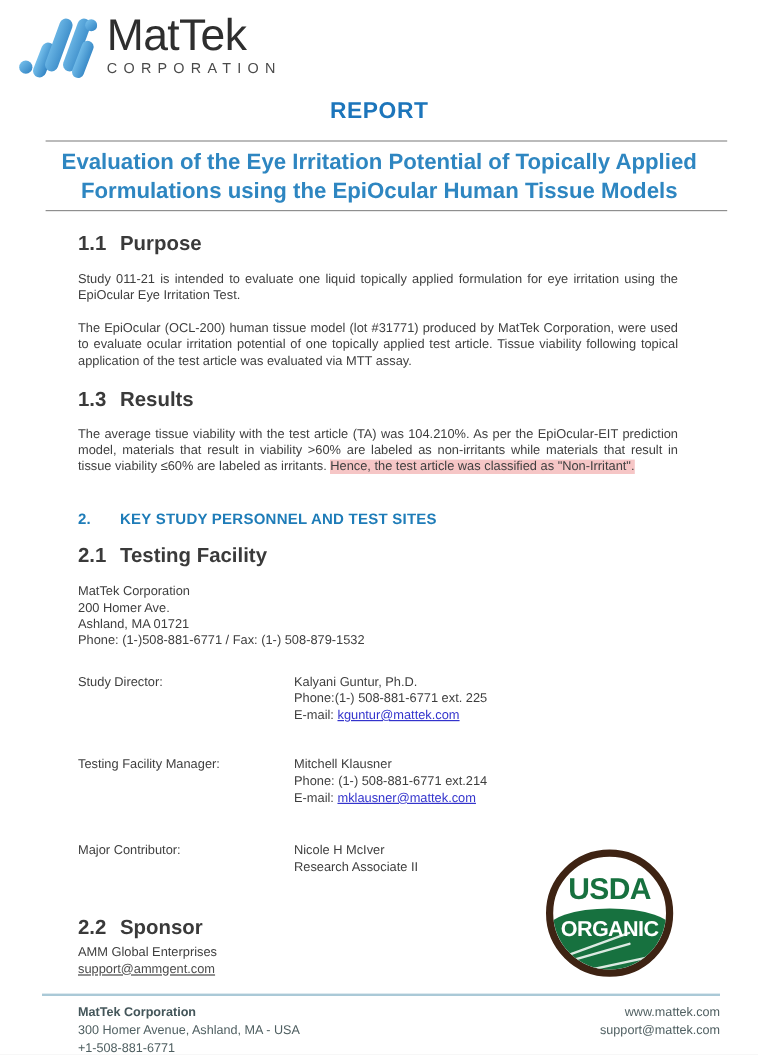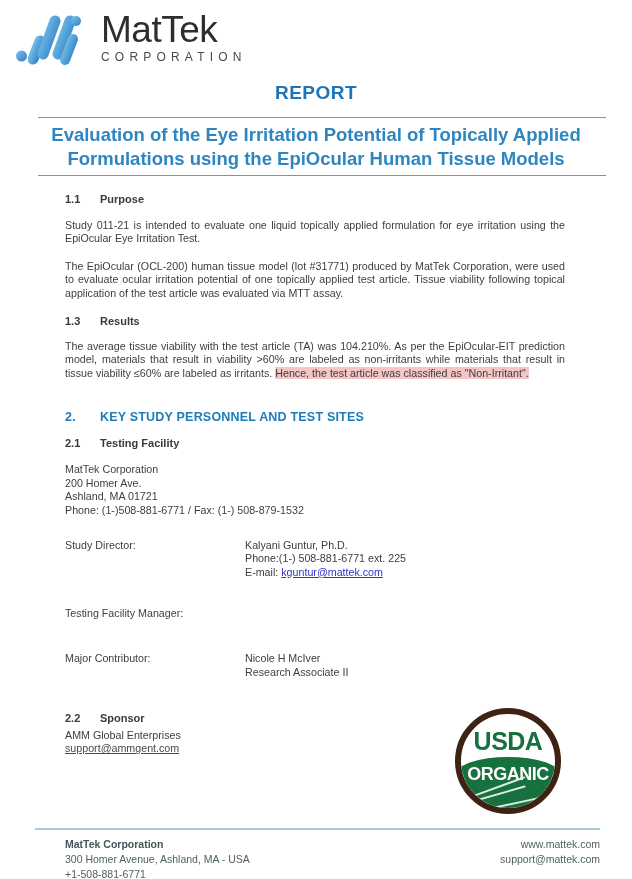--- a/index.html
+++ b/index.html
@@ -4,37 +4,37 @@
 <style>
   * { margin:0; padding:0; box-sizing:border-box; }
   html,body { background:#e9e9e9; }
   body { font-family:"Liberation Sans", sans-serif; }
   .page {
     position:relative; width:632px; height:879px; margin:0 auto;
     background:#ffffff; overflow:hidden; color:#3e3e3e;
   }
 
   
-  .logo-row { padding:9px 0 0 15px; display:flex; align-items:flex-start;gap:12px; }
+  .logo-row { padding:9px 0 0 15px; display:flex; align-items:flex-start; }
   .logo-icon { width:66px; height:58px; flex:0 0 auto; }
   .logo-text { margin-left:8px; margin-top:2px; }
   .logo-name { font-size:37px; line-height:38px; color:#2e2e2e; letter-spacing:-0.5px; }
   .logo-sub  { font-size:12px; letter-spacing:5.2px; color:#4a4a4a; margin-top:1px; }
 
   
   .report-label { text-align:center; margin-top:15px; font-size:19px; font-weight:bold;
                   color:#1c75bb; letter-spacing:0.5px; }
   .rule { border:none; border-top:1px solid #8f8f8f; margin:0 26px 0 38px; }
   .rule-top { margin-top:13px; }
   .doc-title { max-width:560px; margin:5px auto 4px auto; text-align:center;
                font-size:18.5px; line-height:24px; color:#2e86c1; }
 
   
   .content { padding:0 67px 0 65px; }
-  .sec-head { margin-top:17px; font-size:11px; font-weight:bold; color:#3a3a3a; display:flex; }
+  .sec-head { margin-top:17px; font-size:17px; font-weight:bold; color:#3a3a3a; display:flex; }
   .sec-head .num { width:35px; flex:0 0 auto; }
   .sec-head.blue { color:#1e7cb8; font-size:12.5px; letter-spacing:0.2px; }
   .para { margin-top:13px; font-size:10.7px; line-height:13.4px; text-align:justify; color:#3e3e3e; }
   .hl { background:#f6c6c6; }
 
   .addr { margin-top:14px; font-size:10.7px; line-height:13.6px; }
 
   .contact-row { display:flex; font-size:10.7px; line-height:13.6px; }
   .contact-row .clabel { width:180px; flex:0 0 auto; }
   .mt21 { margin-top:21px; } .mt28 { margin-top:28px; } .mt31 { margin-top:31px; }
@@ -136,20 +136,25 @@
       <div class="clabel">Study Director:</div>
       <div>
         <div>Kalyani Guntur, Ph.D.</div>
         <div>Phone:(1-) 508-881-6771 ext. 225</div>
         <div><span>E-mail: </span><a class="mail">kguntur@mattek.com</a></div>
       </div>
     </div>
 
     <div class="contact-row mt28">
       <div class="clabel">Testing Facility Manager:</div>
+      <div>
+        <div>Mitchell Klausner</div>
+        <div>Phone: (1-) 508-881-6771 ext.214</div>
+        <div><span>E-mail: </span><a class="mail">mklausner@mattek.com</a></div>
+      </div>
     </div>
 
     <div class="contact-row mt31">
       <div class="clabel">Major Contributor:</div>
       <div>
         <div>Nicole H McIver</div>
         <div>Research Associate II</div>
       </div>
     </div>
 

